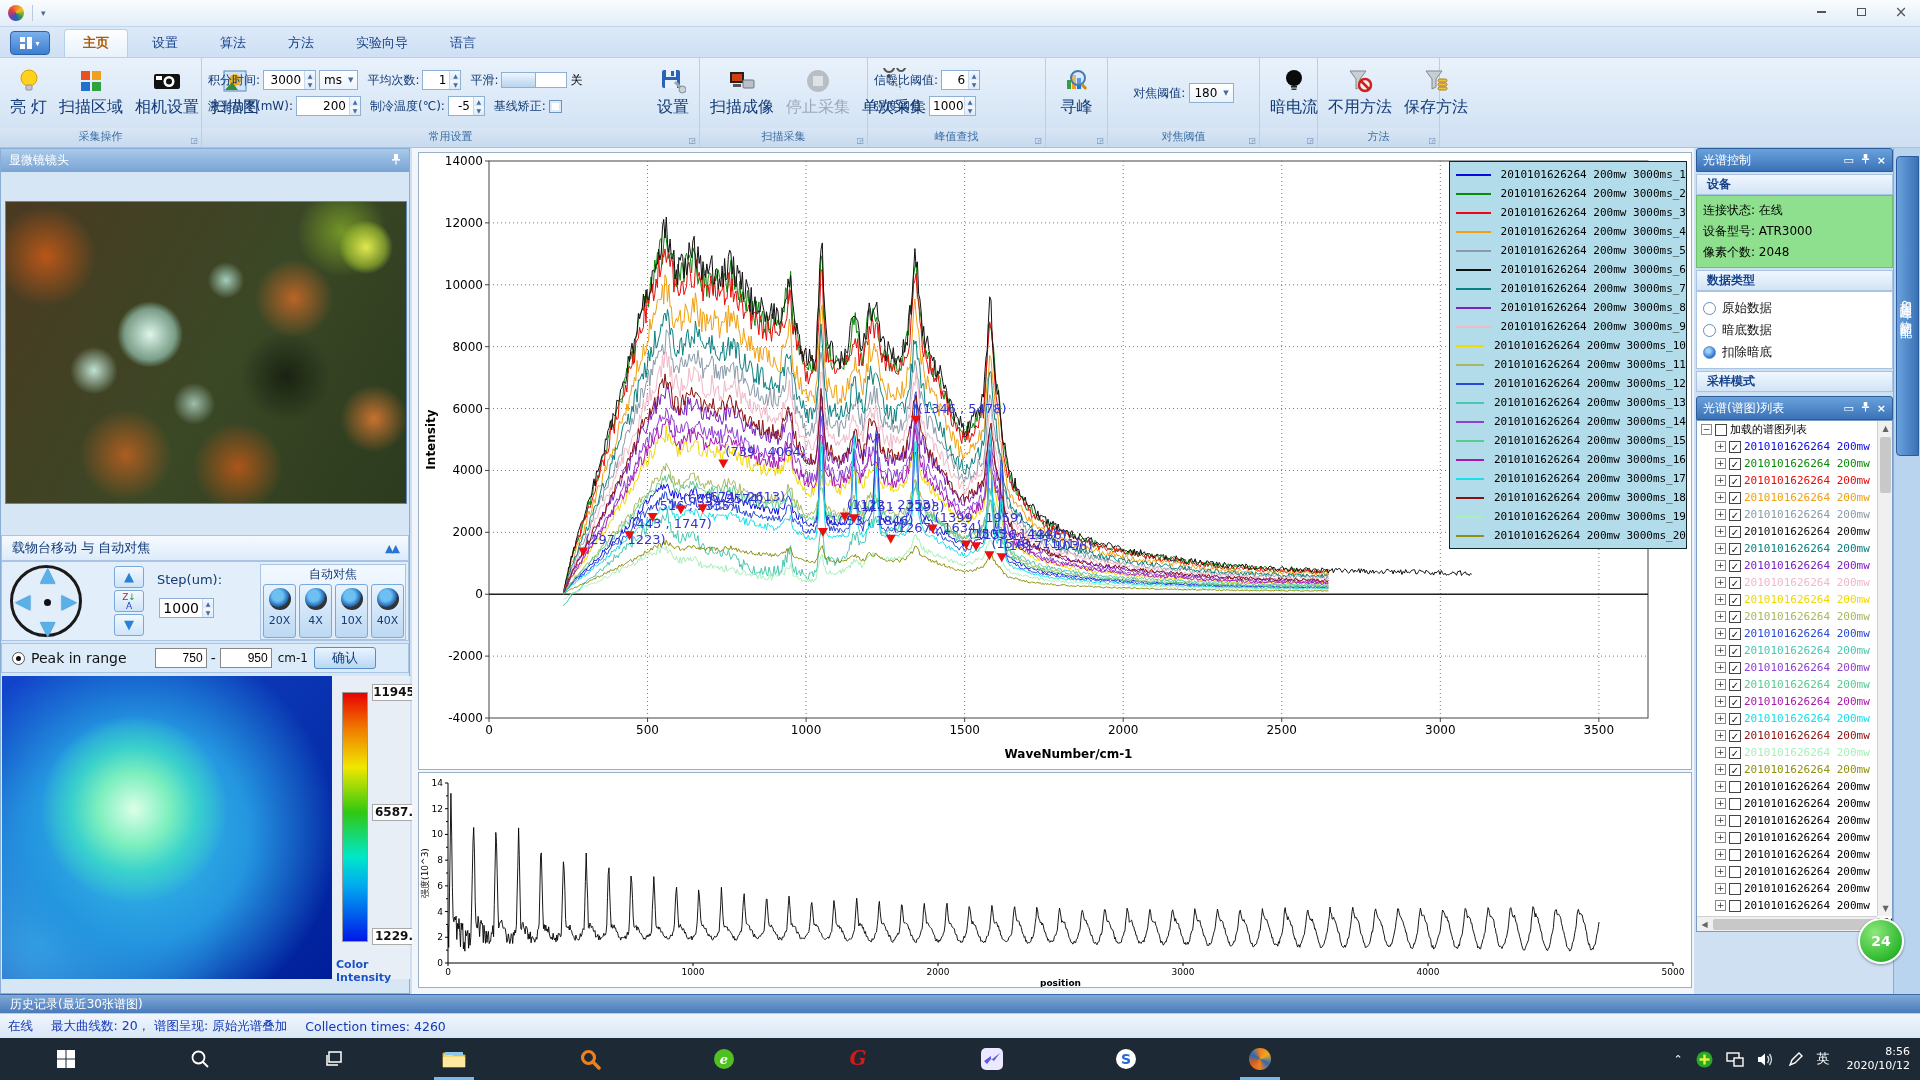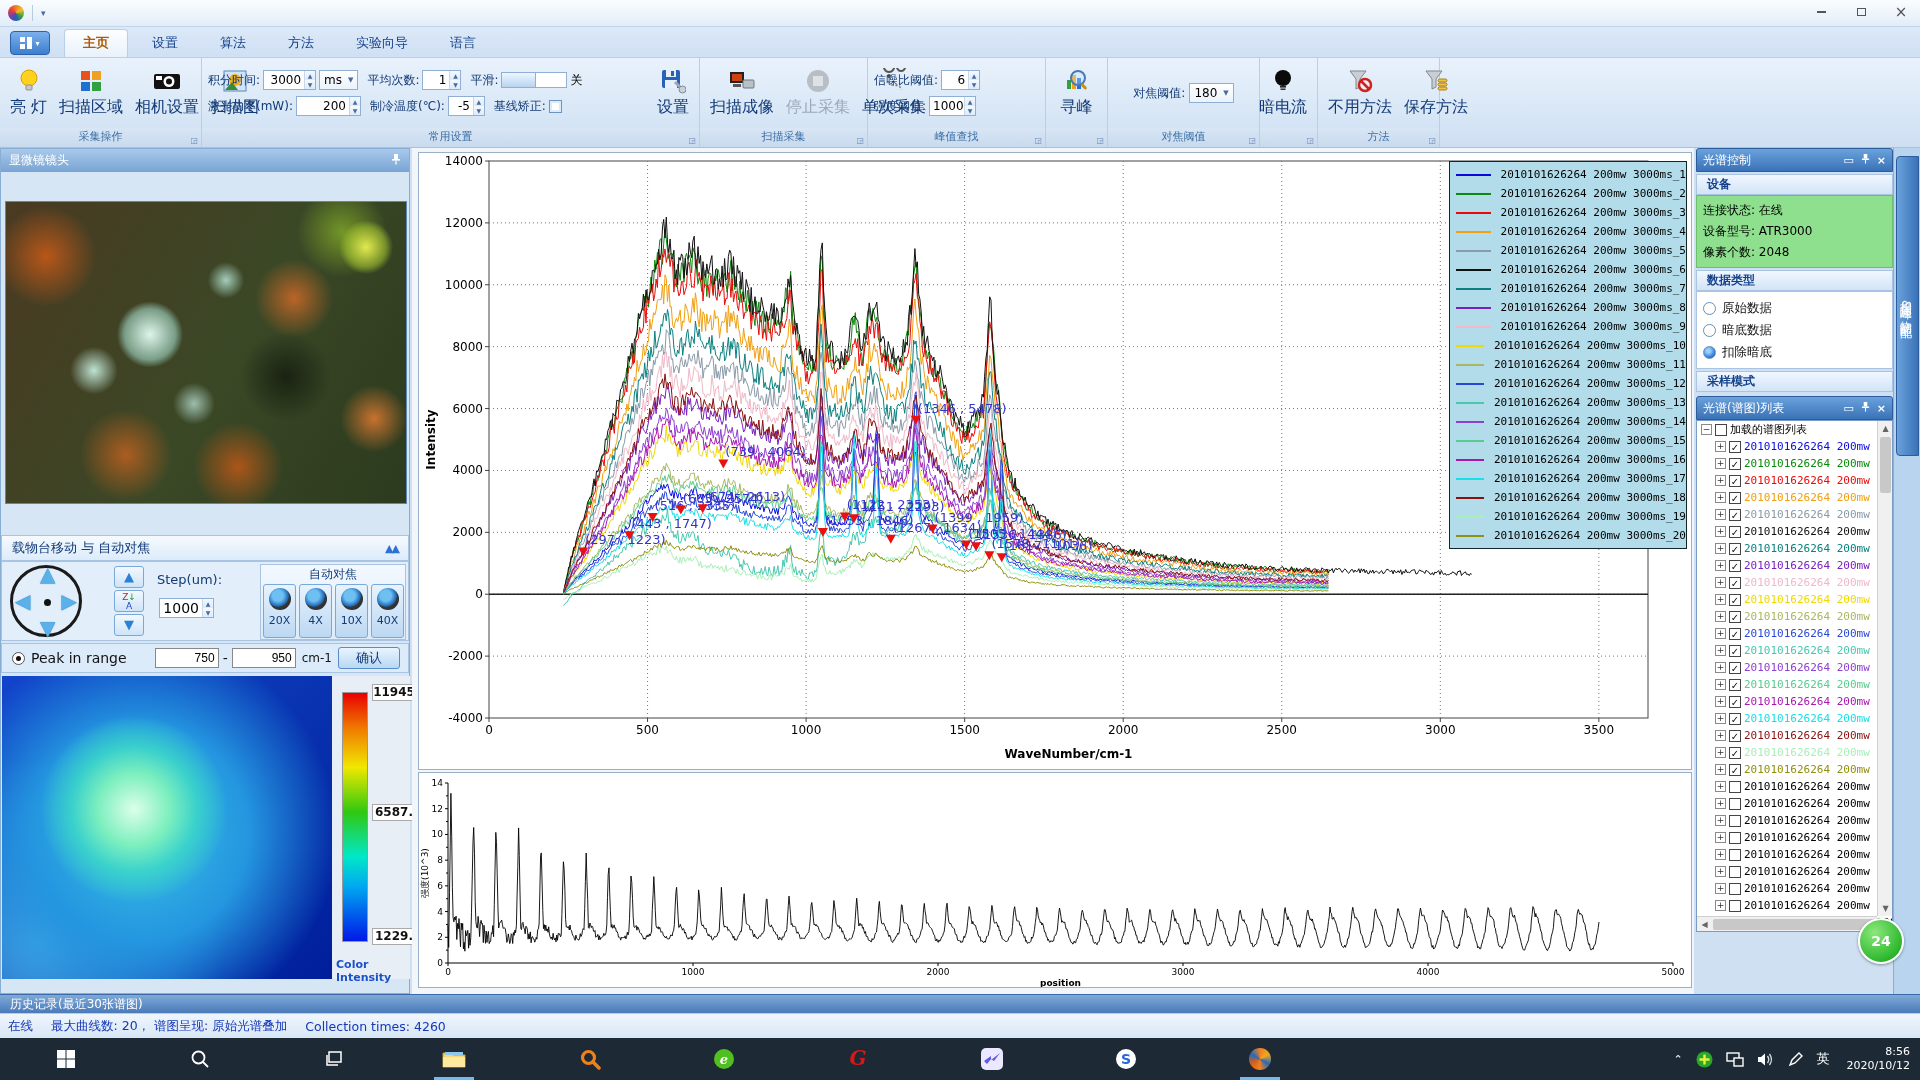--- a/index.html
+++ b/index.html
@@ -110,21 +110,21 @@
   #af-box .af-title { font-size:12px; color:#123a76; text-align:center; height:18px; line-height:18px; }
   .obj { position:absolute; top:19px; width:33px; height:54px; border:1px solid #7aa8d8; border-radius:3px;
     background:linear-gradient(#e8f3fe,#bcd8f2); display:flex; flex-direction:column; align-items:center; }
   .obj .lens { width:22px; height:22px; border-radius:50%; margin-top:3px;
     background:radial-gradient(circle at 40% 35%, #6ec0f2 0 28%, #1a64b4 55%, #383838 58%, #202020 100%); }
   .obj .olbl { font-size:11px; color:#123a76; margin-top:4px; }
   #peak-row { left:0; top:494px; width:408px; height:30px; background:#dcebfa; border:1px solid #a8c4e2;
     display:flex; align-items:center; font-size:14px; color:#111; }
   .radio { width:13px; height:13px; border:1px solid #555; border-radius:50%; background:#fff; position:relative; }
   .radio.sel::after { content:""; position:absolute; left:3px; top:3px; width:5px; height:5px; border-radius:50%; background:#111; }
-  .pinput { width:64px; height:20px; border:1px solid #888; background:#fff; font-size:12px;
+  .pinput { width:52px; height:20px; border:1px solid #888; background:#fff; font-size:12px;
     text-align:right; padding:2px 3px; color:#000; }
   #confirm-btn { width:62px; height:22px; border:1px solid #5a8cc8; border-radius:3px;
     background:linear-gradient(#eaf4ff,#b8d8f4); font-size:13px; color:#123a76; text-align:center; line-height:20px; }
   #heatmap { left:1px; top:527px; width:330px; height:303px;
     background:
       radial-gradient(circle 120px at 40% 44%, #dcffe8 0%, #7cefbe 30%, rgba(60,216,200,.85) 52%, rgba(40,160,224,0) 78%),
       radial-gradient(circle 240px at 42% 52%, #38c0e4 0%, #2496e0 45%, rgba(16,80,208,0) 82%),
       radial-gradient(circle 260px at 12% 88%, rgba(72,176,232,.9) 0%, rgba(32,96,208,0) 70%),
       linear-gradient(135deg,#1244cc 0%,#0a36b4 45%,#001e9a 100%); }
   #colorscale { left:331px; top:527px; width:78px; height:303px; background:#e8eef6; }
@@ -414,21 +414,21 @@
       <span class="flabel">对焦阈值:</span>
       <div class="ddown">
           <span>180</span>
           <span class="arr">▼</span>
         </div>
     </div>
     <div class="rgroup-label"><span>对焦阈值</span><span class="exp">◲</span></div>
   </div>
 
   <div class="rgroup" style="width:58px;">
-    <div class="rgroup-body" style="justify-content:flex-end;">
+    <div class="rgroup-body" style="justify-content:flex-start;">
       <div class="bigbtn">
         <svg class="ic" width="26" height="26" viewBox="0 0 26 26">
             <circle cx="13" cy="10" r="8" fill="#0a0a0a"></circle>
             <rect x="10" y="18" width="6" height="1.6" fill="#222"></rect>
             <rect x="10.5" y="20.5" width="5" height="1.4" fill="#222"></rect>
           </svg>
         <span class="lbl">暗电流</span>
       </div>
     </div>
     <div class="rgroup-label">

